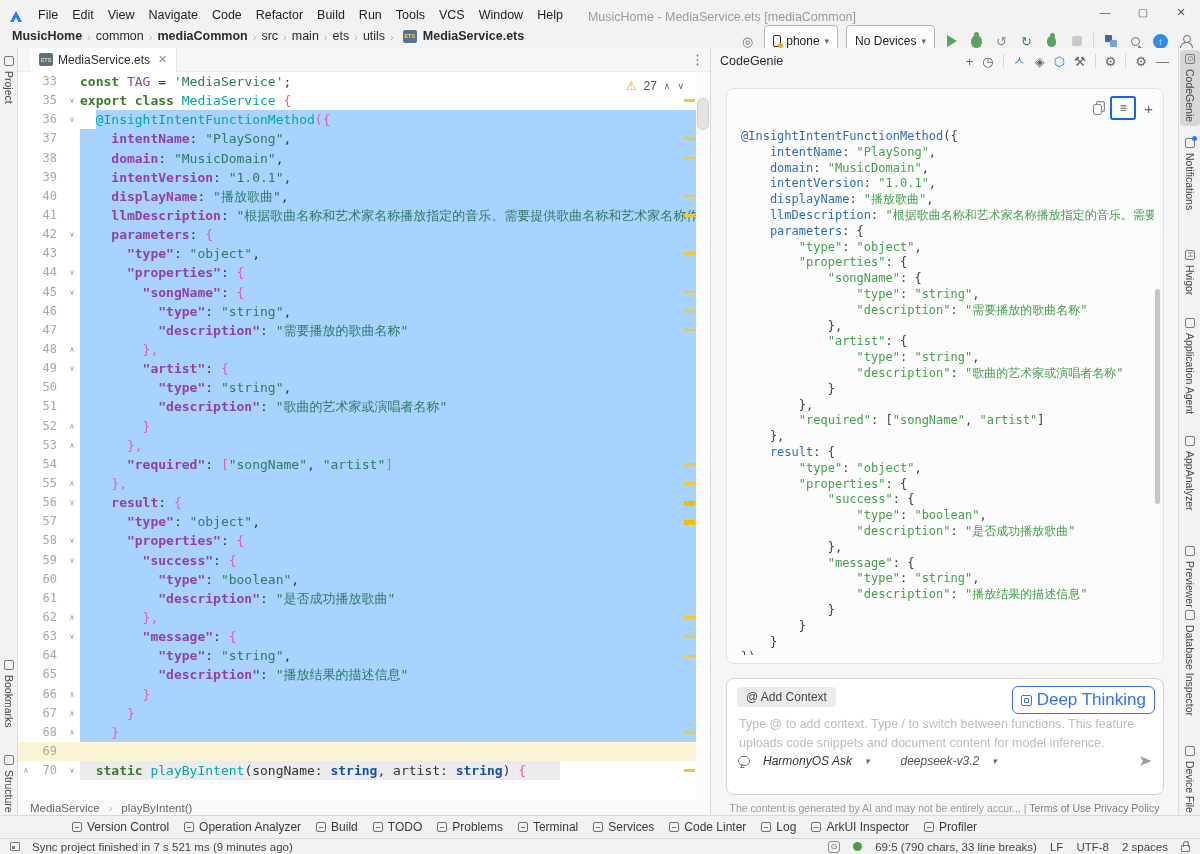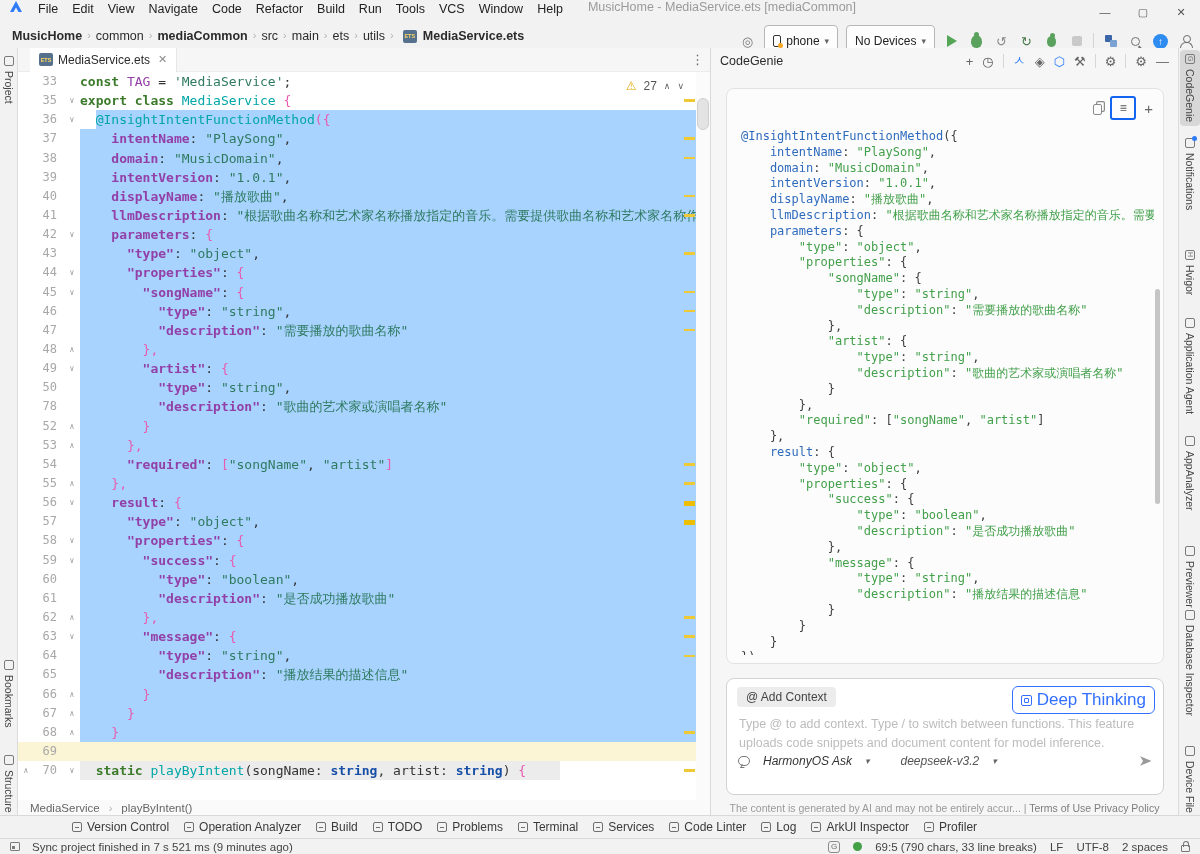--- a/index.html
+++ b/index.html
@@ -1,21 +1,21 @@
 <!DOCTYPE html>
 <html><head>
 <meta charset="utf-8">
 <style>
   * { margin:0; padding:0; box-sizing:border-box; }
   html,body { background:#ddd; }
   #app { position:relative; width:1200px; height:854px; background:#f2f2f2;
          font-family:"Liberation Sans", sans-serif; color:#333; overflow:hidden; }
 
   
-  .titlebar { position:absolute; top:0; left:0; right:0; height:24px; display:flex; align-items:flex-start; background:#f2f2f2; }
+  .titlebar { position:absolute; top:0; left:0; right:0; height:24px; display:flex; align-items:flex-end; background:#f2f2f2; }
   .logo { width:14px; height:14px; margin:0 8px 0 9px; }
   .menubar { display:flex; align-items:center; font-size:12.5px; color:#222; }
   .menu-item { padding:2px 7px; border-radius:3px; cursor:default; }
   .win-title { margin-left:18px; color:#9b9b9b; font-size:12.5px; white-space:nowrap; }
   .winbtns { position:absolute; right:0; top:0; height:24px; display:flex; }
   .winbtn { width:38px; height:24px; display:flex; align-items:center; justify-content:center; color:#555; font-size:11px; }
 
   
   .toolbar2 { position:absolute; top:24px; left:0; right:0; height:24px; display:flex; align-items:center; padding-left:10px; font-size:12.5px; }
   .crumb { padding:0 2px; color:#2b2b2b; white-space:nowrap; }
@@ -161,21 +161,21 @@
       </div>
     <span class="win-title">MusicHome - MediaService.ets [mediaCommon]</span>
     <div class="winbtns">
       <span class="winbtn">—</span>
       <span class="winbtn">▢</span>
       <span class="winbtn">✕</span>
     </div>
   </div>
 
   <div class="toolbar2">
-    <span id="crumbs" style="display:flex;align-items:flex-start">
+    <span id="crumbs" style="display:flex;align-items:flex-end">
         <span class="crumb b">MusicHome</span>
         <span class="csep">›</span>
         <span class="crumb">common</span>
         <span class="csep">›</span>
         <span class="crumb b">mediaCommon</span>
         <span class="csep">›</span>
         <span class="crumb">src</span>
         <span class="csep">›</span>
         <span class="crumb">main</span>
         <span class="csep">›</span>
@@ -298,21 +298,21 @@
         <div class="ed-line sel-full"><span class="gut">41</span><span class="fold"></span><span class="code"><span class="tk-key">    llmDescription</span><span class="tk-t">: </span><span class="tk-s">"根据歌曲名称和艺术家名称播放指定的音乐。需要提供歌曲名称和艺术家名称作为参数。"</span></span></div>
         <div class="ed-line sel-full"><span class="gut">42</span><span class="fold">∨</span><span class="code"><span class="tk-key">    parameters</span><span class="tk-t">: </span><span class="tk-p">{</span></span></div>
         <div class="ed-line sel-full"><span class="gut">43</span><span class="fold"></span><span class="code"><span class="tk-key">      "type"</span><span class="tk-t">: </span><span class="tk-s">"object"</span><span class="tk-t">,</span></span></div>
         <div class="ed-line sel-full"><span class="gut">44</span><span class="fold">∨</span><span class="code"><span class="tk-key">      "properties"</span><span class="tk-t">: </span><span class="tk-p">{</span></span></div>
         <div class="ed-line sel-full"><span class="gut">45</span><span class="fold">∨</span><span class="code"><span class="tk-key">        "songName"</span><span class="tk-t">: </span><span class="tk-p">{</span></span></div>
         <div class="ed-line sel-full"><span class="gut">46</span><span class="fold"></span><span class="code"><span class="tk-key">          "type"</span><span class="tk-t">: </span><span class="tk-s">"string"</span><span class="tk-t">,</span></span></div>
         <div class="ed-line sel-full"><span class="gut">47</span><span class="fold"></span><span class="code"><span class="tk-key">          "description"</span><span class="tk-t">: </span><span class="tk-s">"需要播放的歌曲名称"</span></span></div>
         <div class="ed-line sel-full"><span class="gut">48</span><span class="fold">∧</span><span class="code"><span class="tk-p">        },</span></span></div>
         <div class="ed-line sel-full"><span class="gut">49</span><span class="fold">∨</span><span class="code"><span class="tk-key">        "artist"</span><span class="tk-t">: </span><span class="tk-p">{</span></span></div>
         <div class="ed-line sel-full"><span class="gut">50</span><span class="fold"></span><span class="code"><span class="tk-key">          "type"</span><span class="tk-t">: </span><span class="tk-s">"string"</span><span class="tk-t">,</span></span></div>
-        <div class="ed-line sel-full"><span class="gut">78</span><span class="fold"></span><span class="code"><span class="tk-key">          "description"</span><span class="tk-t">: </span><span class="tk-s">"歌曲的艺术家或演唱者名称"</span></span></div>
+        <div class="ed-line sel-full"><span class="gut">51</span><span class="fold"></span><span class="code"><span class="tk-key">          "description"</span><span class="tk-t">: </span><span class="tk-s">"歌曲的艺术家或演唱者名称"</span></span></div>
         <div class="ed-line sel-full"><span class="gut">52</span><span class="fold">∧</span><span class="code"><span class="tk-p">        }</span></span></div>
         <div class="ed-line sel-full"><span class="gut">53</span><span class="fold">∧</span><span class="code"><span class="tk-p">      },</span></span></div>
         <div class="ed-line sel-full"><span class="gut">54</span><span class="fold"></span><span class="code"><span class="tk-key">      "required"</span><span class="tk-t">: </span><span class="tk-p">[</span><span class="tk-s">"songName"</span><span class="tk-t">, </span><span class="tk-s">"artist"</span><span class="tk-p">]</span></span></div>
         <div class="ed-line sel-full"><span class="gut">55</span><span class="fold">∧</span><span class="code"><span class="tk-p">    },</span></span></div>
         <div class="ed-line sel-full"><span class="gut">56</span><span class="fold">∨</span><span class="code"><span class="tk-key">    result</span><span class="tk-t">: </span><span class="tk-p">{</span></span></div>
         <div class="ed-line sel-full"><span class="gut">57</span><span class="fold"></span><span class="code"><span class="tk-key">      "type"</span><span class="tk-t">: </span><span class="tk-s">"object"</span><span class="tk-t">,</span></span></div>
         <div class="ed-line sel-full"><span class="gut">58</span><span class="fold">∨</span><span class="code"><span class="tk-key">      "properties"</span><span class="tk-t">: </span><span class="tk-p">{</span></span></div>
         <div class="ed-line sel-full"><span class="gut">59</span><span class="fold">∨</span><span class="code"><span class="tk-key">        "success"</span><span class="tk-t">: </span><span class="tk-p">{</span></span></div>
         <div class="ed-line sel-full"><span class="gut">60</span><span class="fold"></span><span class="code"><span class="tk-key">          "type"</span><span class="tk-t">: </span><span class="tk-s">"boolean"</span><span class="tk-t">,</span></span></div>
         <div class="ed-line sel-full"><span class="gut">61</span><span class="fold"></span><span class="code"><span class="tk-key">          "description"</span><span class="tk-t">: </span><span class="tk-s">"是否成功播放歌曲"</span></span></div>

